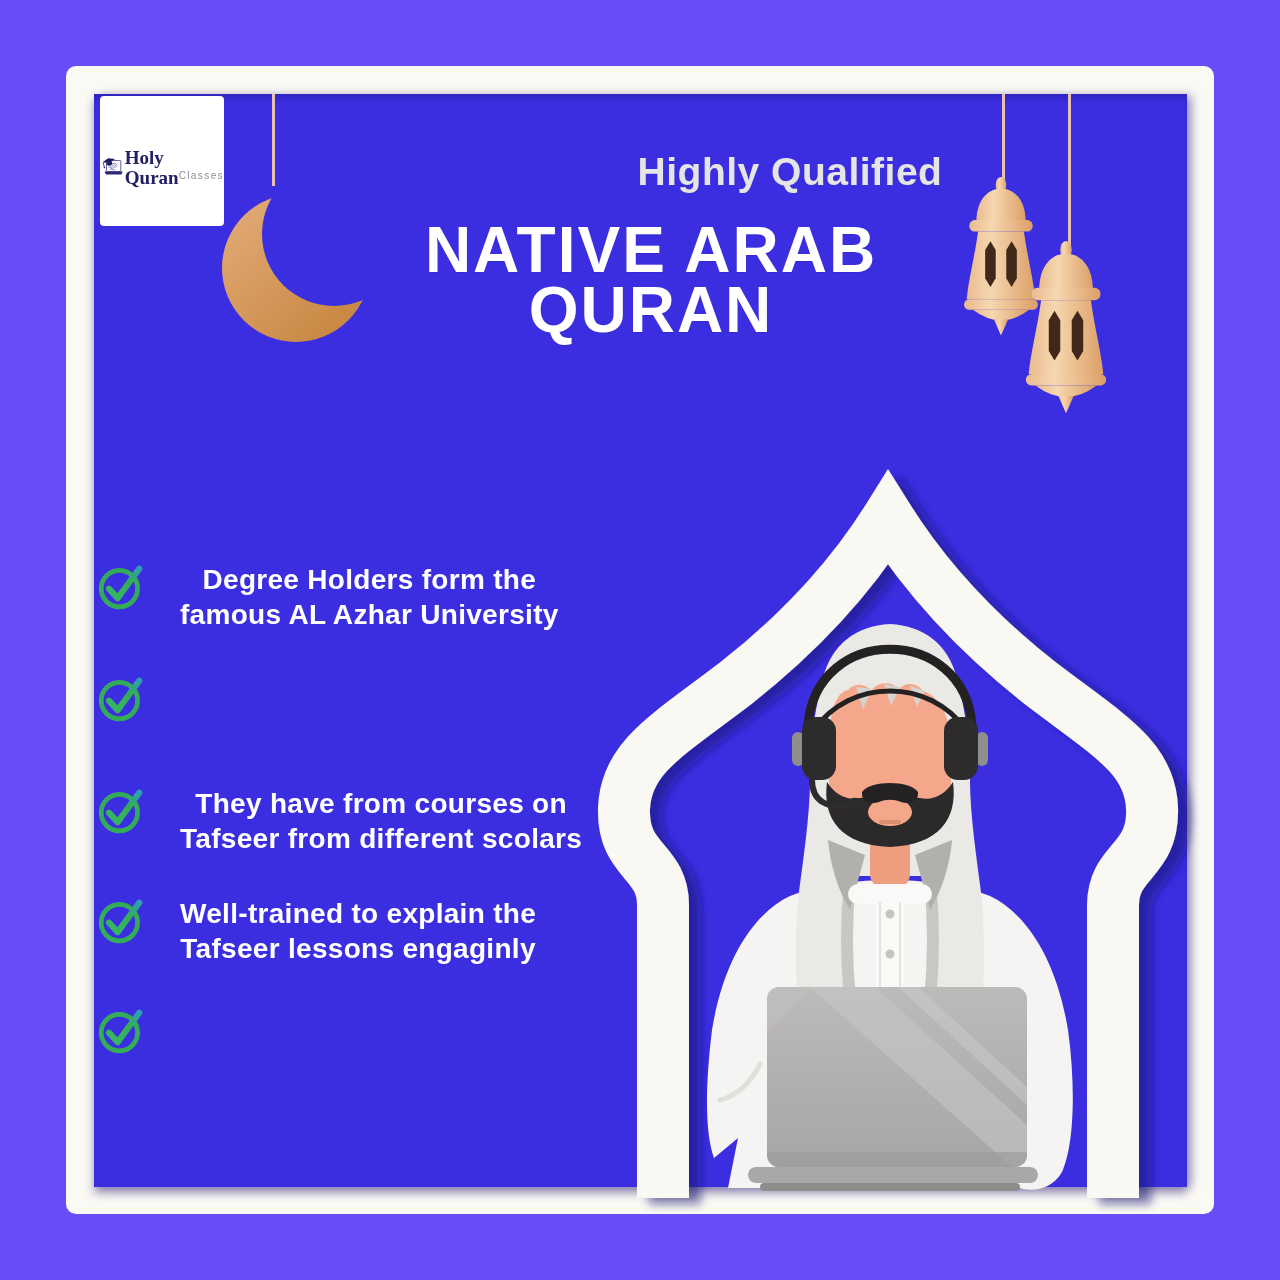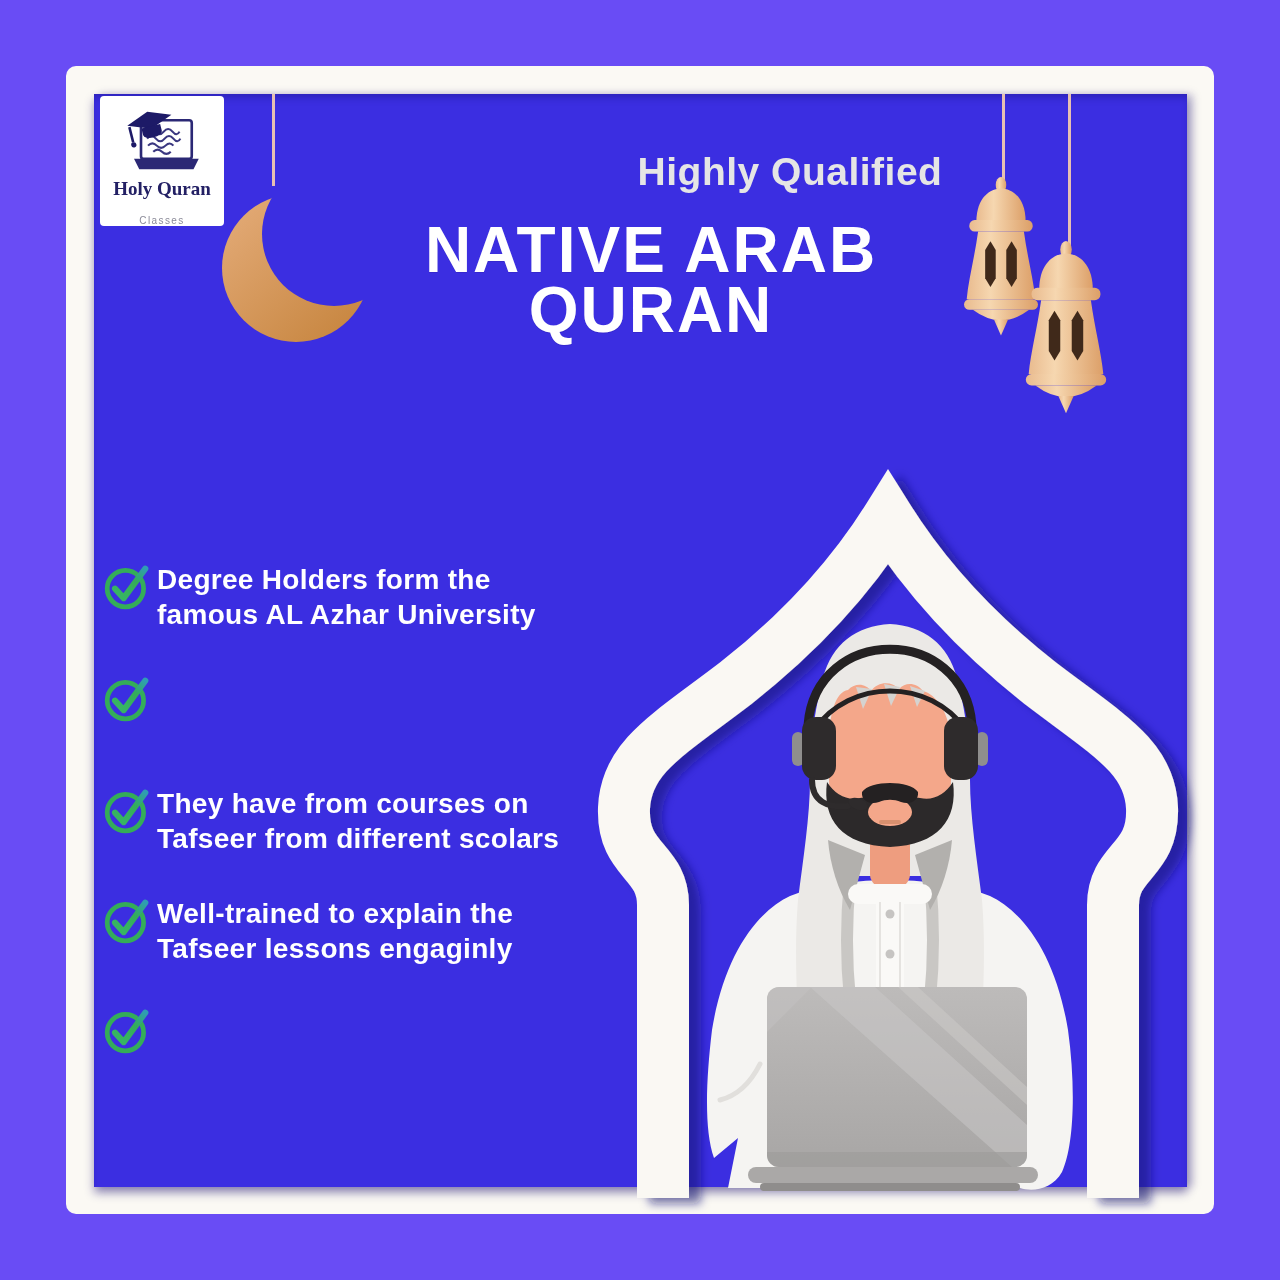--- a/index.html
+++ b/index.html
@@ -17,21 +17,21 @@
   
   .panel{
     left:94px;top:94px;width:1093px;height:1093px;
     background:#3b2ee1;
     box-shadow:0 6px 9px rgba(35,25,120,.45), 6px 0 8px rgba(35,25,120,.25),
                inset 0 6px 10px -4px rgba(10,5,80,.35);
   }
   
   .logo-box{
     left:100px;top:96px;width:124px;height:130px;background:#ffffff;
-    border-radius:4px;display:flex;flex-direction:column;align-items:center;
+    border-radius:4px;display:flex;align-items:center;
     padding-top:12px;box-sizing:border-box;justify-content:center;
   }
   .logo-title{
     font-family:"Liberation Serif", serif;font-weight:bold;font-size:19px;
     color:#232064;line-height:20px;margin-top:1px;
   }
   .logo-subtitle{
     font-size:10px;color:#8b8b99;letter-spacing:1.4px;margin-top:16px;
   }
   
@@ -40,21 +40,21 @@
   .eyebrow{
     left:600px;top:150px;width:380px;text-align:center;
     color:#e5e5e5;font-size:39px;font-weight:bold;letter-spacing:.5px;
   }
   .main-title{
     left:316px;top:220px;width:670px;text-align:center;
     color:#ffffff;font-size:64px;font-weight:bold;letter-spacing:2px;
     line-height:60px;text-shadow:0 1px 0 rgba(20,10,100,.15);
   }
   
-  .check-item{display:flex;gap:3px;left:102px;width:560px;}
+  .check-item{display:flex;gap:32px;left:96px;width:560px;text-align:center;}
   .check-icon{width:52px;height:52px;flex:0 0 52px;margin-top:0;}
   .check-text{
     color:#ffffff;font-size:28px;font-weight:bold;line-height:35px;
     letter-spacing:.3px;padding-top:2px;
   }
   .arch-svg{left:560px;top:420px;width:640px;height:770px;overflow:visible;}
   .man-svg{left:660px;top:540px;width:460px;height:650px;overflow:visible;}
   .moon-svg{left:222px;top:176px;width:152px;height:175px;}
   .hidden-defs{position:absolute;width:0;height:0;overflow:hidden;}
 </style>

